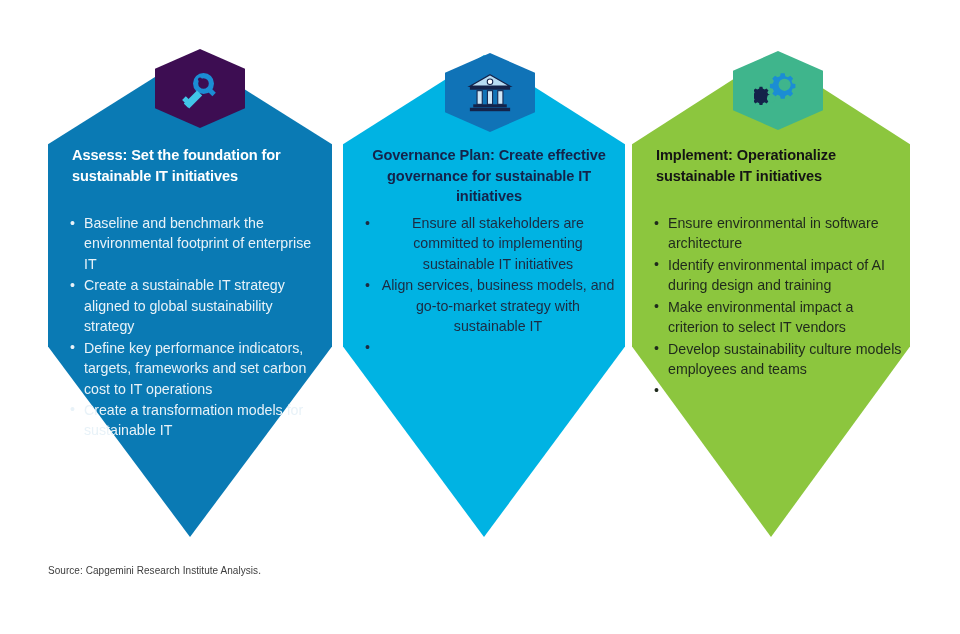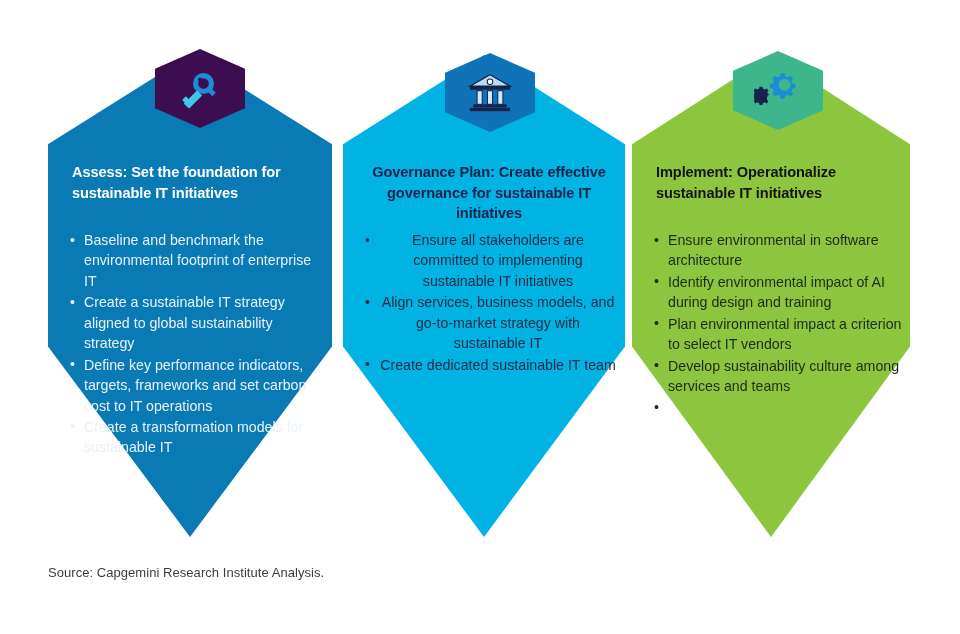--- a/index.html
+++ b/index.html
@@ -37,21 +37,21 @@
   }
 
   .panel-1 { left: 48px;  width: 284px; }
   .panel-2 { left: 343px; width: 282px; text-align: center; }
   .panel-3 { left: 632px; width: 278px; }
 
   
   .panel-content {
     position: absolute;
     left: 0;
-    top: 17px;
+    top: 0;
     width: 100%;
     height: 100%;
     box-sizing: border-box;
   }
   .panel-title {
     position: absolute;
     left: 24px;
     right: 14px;
     top: 90px;
     font-size: 14.6px;
@@ -105,21 +105,21 @@
   .icon-hex-2 { left: 445px; top: 53px; }
   .icon-hex-3 { left: 733px; top: 51px; }
 
   .icon-hex svg { display: block; }
 
   
   .source-note {
     position: absolute;
     left: 48px;
     top: 565px;
-    font-size: 13px;
+    font-size: 10px;
     color: #3d3d3d;
     letter-spacing: 0.05px;
   }
 </style>
 </head>
 <body>
 
 <div id="stage">
 
   <div class="panel panel-1">
@@ -135,34 +135,34 @@
     </div>
   </div>
 
   <div class="panel panel-2">
     <div class="panel-shape" style="background:#00b3e3;"></div>
     <div class="panel-content">
       <div class="panel-title p2-title">Governance Plan: Create effective governance for sustainable IT initiatives</div>
       <ul class="panel-list p2-list">
         <li><span class="bullet">•</span><span>Ensure all stakeholders are committed to implementing sustainable IT initiatives</span></li>
         <li><span class="bullet">•</span><span>Align services, business models, and go-to-market strategy with sustainable IT</span></li>
-        <li><span class="bullet">•</span><span>Create dedicated sustainable IT team</span></li>
+        <li><span class="bullet">•</span></li>
       </ul>
     </div>
   </div>
 
   <div class="panel panel-3">
     <div class="panel-shape" style="background:#8cc63e;"></div>
     <div class="panel-content">
       <div class="panel-title p3-title">Implement: Operationalize sustainable IT initiatives</div>
       <ul class="panel-list p3-list">
         <li><span class="bullet">•</span><span>Ensure environmental in software architecture</span></li>
         <li><span class="bullet">•</span><span>Identify environmental impact of AI during design and training</span></li>
-        <li><span class="bullet">•</span><span>Plan environmental impact a criterion to select IT vendors</span></li>
-        <li><span class="bullet">•</span><span>Develop sustainability culture among services and teams</span></li>
+        <li><span class="bullet">•</span><span>Make environmental impact a criterion to select IT vendors</span></li>
+        <li><span class="bullet">•</span><span>Develop sustainability culture models employees and teams</span></li>
         <li><span class="bullet">•</span></li>
       </ul>
     </div>
   </div>
 
   <div class="icon-hex icon-hex-1" style="background:#3d0d52;">
     <span>
       <svg width="48" height="48" viewBox="0 0 48 48" aria-hidden="true">
 
         <path d="M27.5 8 a10.5 10.5 0 1 0 0 21 a10.5 10.5 0 1 0 0 -21 z

